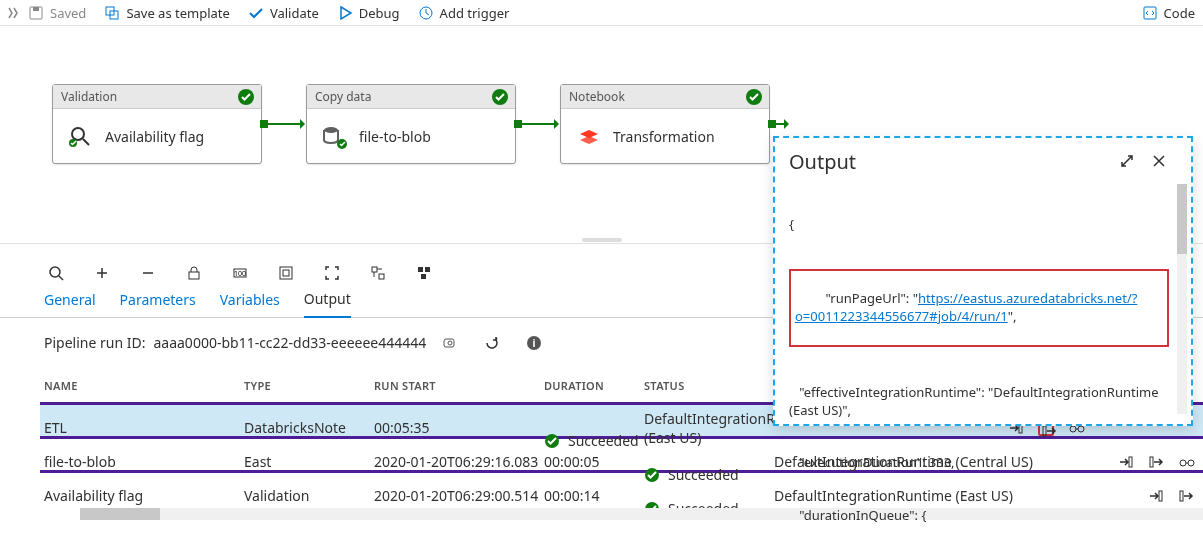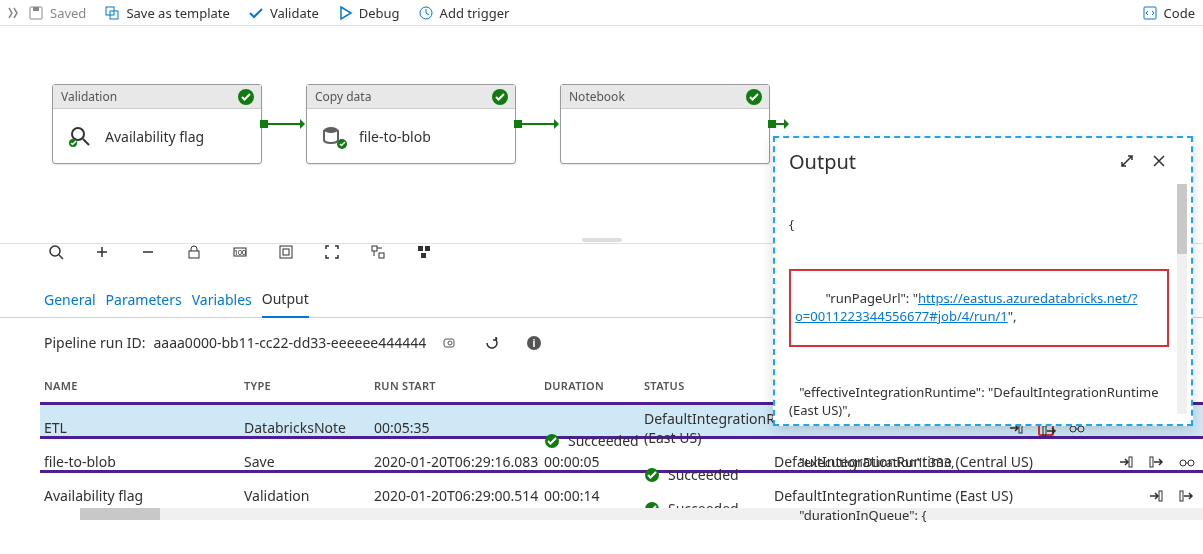--- a/index.html
+++ b/index.html
@@ -20,26 +20,26 @@
 .activity .hdr { height: 24px; background: #e8e8e8; border-bottom: 1px solid #ccc; display: flex; align-items: center; padding: 0 8px; font-size: 12px; color: #555; position: relative; }
 .activity .hdr .ok { position: absolute; right: 6px; top: 3px; }
 .activity .body { height: 55px; display: flex; align-items: center; gap: 10px; padding: 0 14px; }
 .activity .body .aicon { width: 28px; height: 28px; display: inline-flex; align-items: center; justify-content: center; }
 .activity .body .aname { font-size: 14px; }
 .arrow { position: absolute; height: 2px; background: #107c10; }
 .arrow::after { content:""; position: absolute; right: -6px; top: -4px; border: 5px solid transparent; border-left-color: #107c10; }
 .arrow .sq { position: absolute; width: 8px; height: 8px; background: #107c10; top: -3px; }
 
 
-.mini-tb { height: 40px; display: flex; align-items: flex-start; gap: 28px; padding-left: 48px; border-bottom: 1px solid transparent; position: relative; }
+.mini-tb { height: 40px; display: flex; align-items: flex-end; gap: 28px; padding-left: 48px; border-bottom: 1px solid transparent; position: relative; }
 .mini-tb .ic { width: 18px; height: 18px; color: #323130; }
 .mini-tb .grip { position: absolute; top: -6px; left: 50%; width: 40px; height: 4px; background: #ddd; border-radius: 2px; transform: translateX(-50%); }
 
 
-.tabs { height: 34px; border-bottom: 1px solid #d0d0d0; display: flex; align-items: flex-end; gap: 10px; padding-left: 44px; }
+.tabs { height: 34px; border-bottom: 1px solid #d0d0d0; display: flex; align-items: flex-end; gap: 24px; padding-left: 44px; }
 .tab { padding: 0 0 8px 0; color: #0078d4; cursor: pointer; font-size: 14px; }
 .tab.active { color: #323130; border-bottom: 2px solid #0078d4; margin-bottom: -1px; }
 
 
 .runid { height: 50px; display: flex; align-items: center; gap: 8px; padding-left: 44px; font-size: 14px; border-bottom: 1px solid transparent; }
 .runid .val { color: #323130; }
 .runid .ic { width: 16px; height: 16px; color: #555; margin-left: 8px; }
 
 
 .tbl { padding-left: 40px; }
@@ -195,20 +195,29 @@
   <div class="activity" style="left:560px; top:58px;">
     <div class="hdr">
         <span>Notebook</span>
       <span class="ok">
           <svg width="18" height="18">
             <circle class="ok-circle" cx="9" cy="9" r="8"></circle>
             <path d="M5 9l2.5 2.5L13 6" stroke="#fff" fill="none" stroke-width="2"></path>
           </svg>
         </span>
     </div>
+    <div class="body">
+      <span class="aicon">
+          <svg width="26" height="26" viewBox="0 0 26 26">
+            <path d="M4 10l9-4 9 4-9 4z" fill="#ff3621"></path>
+            <path d="M4 16l9-4 9 4-9 4z" fill="#ff3621" opacity="0.8"></path>
+          </svg>
+        </span>
+      <span class="aname">Transformation</span>
+    </div>
   </div>
   <div class="arrow" style="left:770px; top:97px; width:18px;">
       <span class="sq" style="left:-2px"></span>
     </div>
 </div>
 
 <div class="mini-tb">
   <div class="grip"></div>
   <span class="ic">
       <svg width="16" height="16" viewBox="0 0 16 16">
@@ -338,21 +347,21 @@
             <circle cx="5" cy="9" r="3" fill="none" stroke="#323130"></circle>
             <circle cx="13" cy="9" r="3" fill="none" stroke="#323130"></circle>
             <path d="M8 9h2" stroke="#323130"></path>
           </svg>
         </span>
     </div>
   </div>
 
   <div class="trow">
     <div>file-to-blob</div>
-    <div>Save</div>
+    <div>East</div>
     <div>2020-01-20T06:29:16.083</div>
     <div>00:00:05</div>
     <div class="status-cell">
         <span>
           <svg width="16" height="16">
             <circle class="ok-circle" cx="8" cy="8" r="7"></circle>
             <path d="M4 8l2.5 2.5L12 5" stroke="#fff" fill="none" stroke-width="2"></path>
           </svg>
         </span>
         <span>Succeeded</span>

